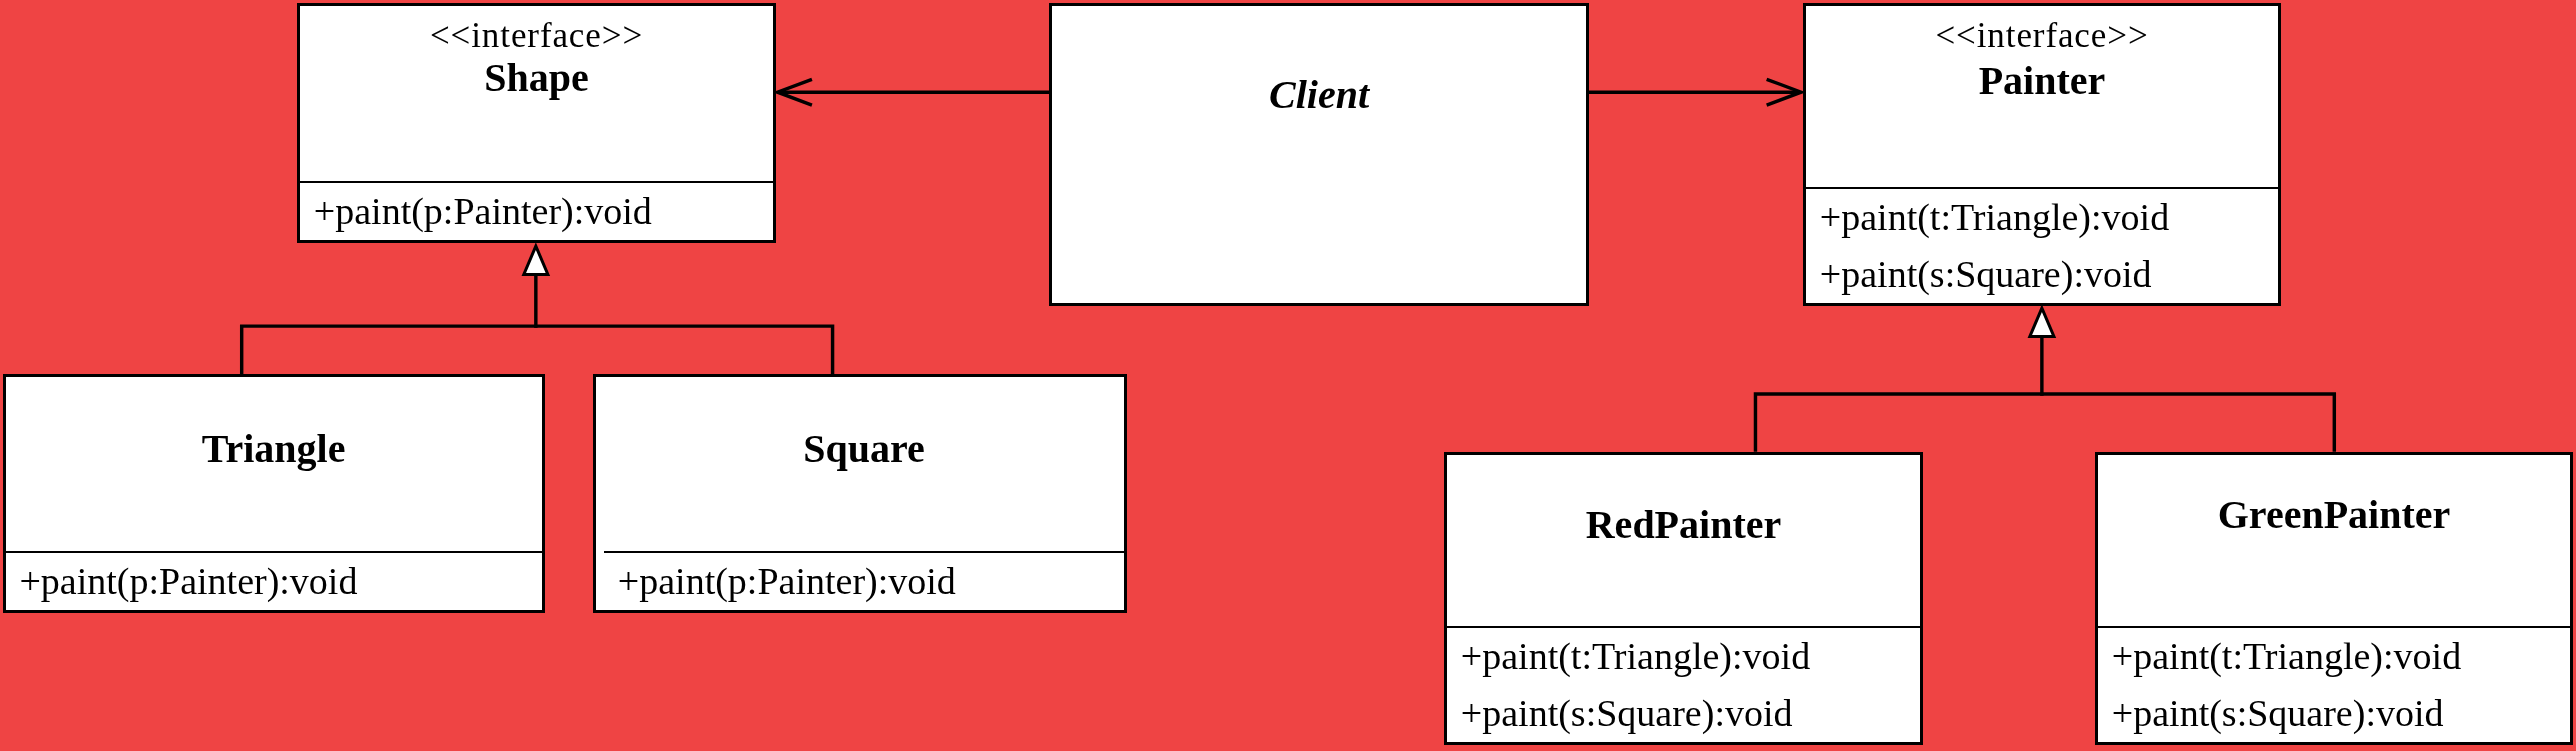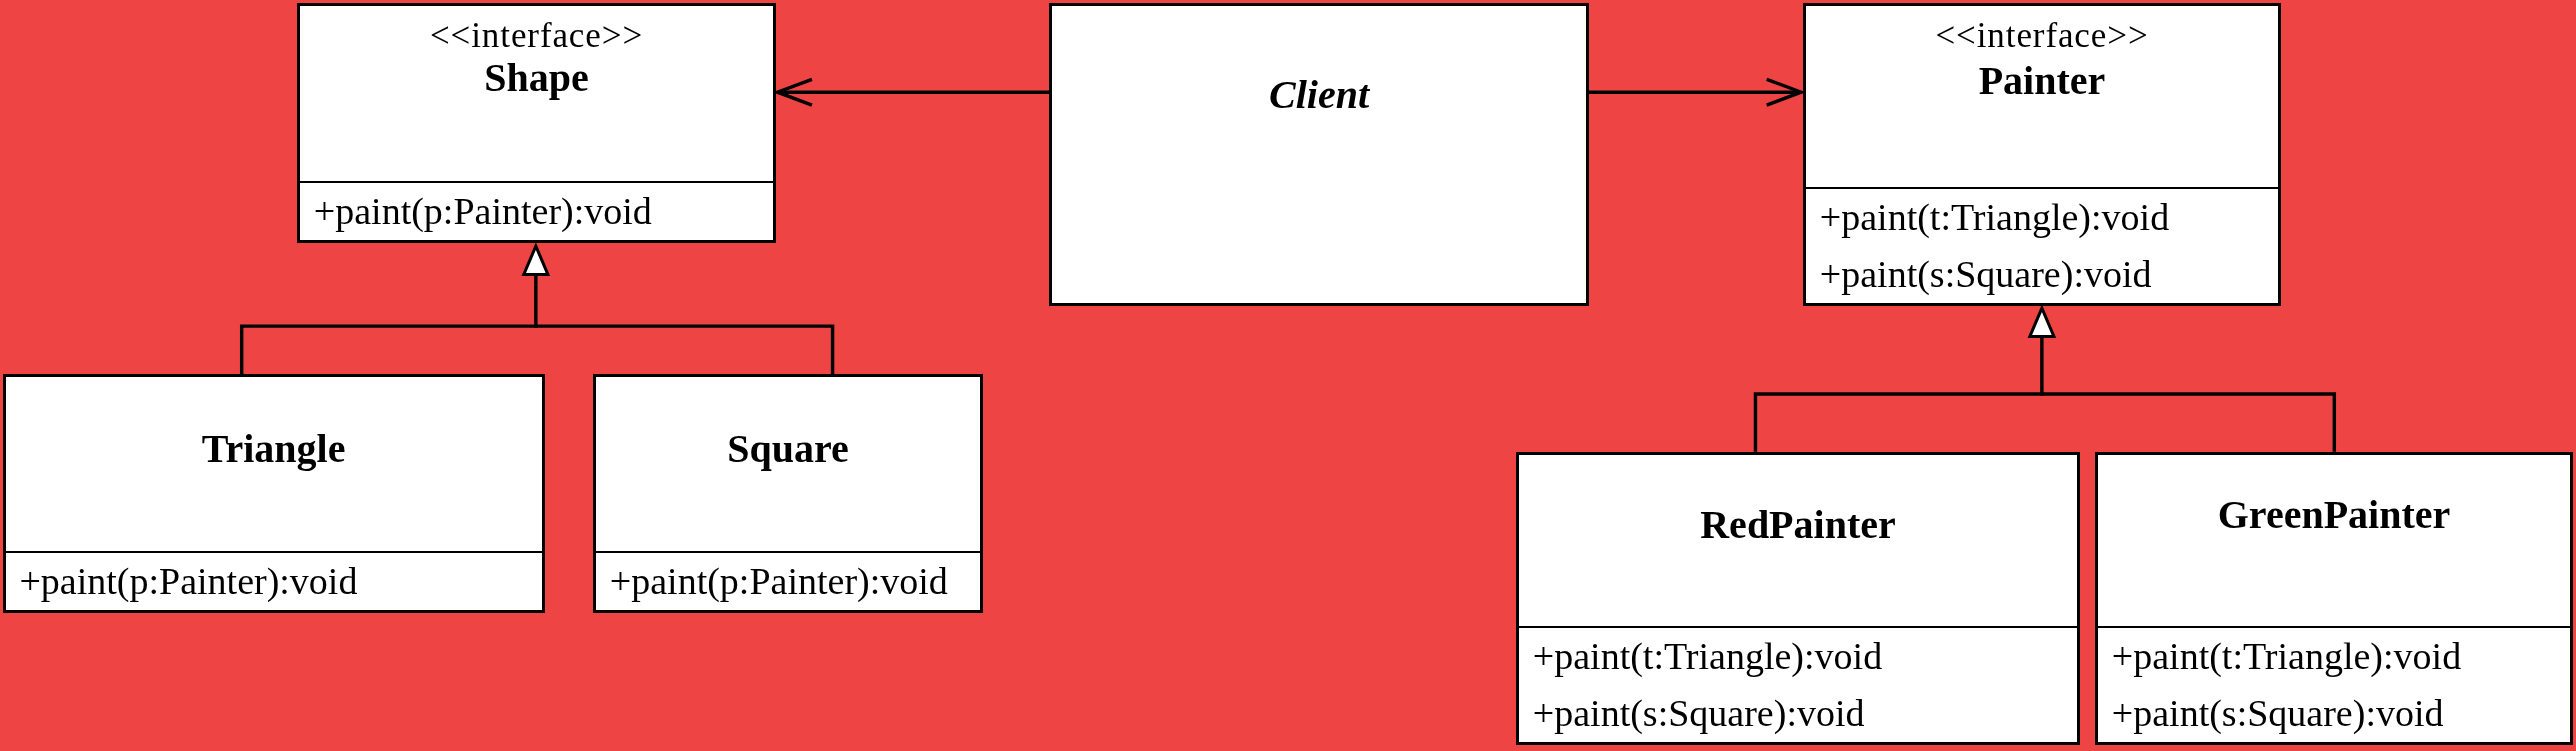--- a/index.html
+++ b/index.html
@@ -118,30 +118,30 @@
 
   <div class="uml-class" style="left:2.6px; top:374px; width:542px; height:239px;">
     <div class="uml-title" style="height:179px">
       <div class="uml-name">Triangle</div>
     </div>
     <div class="uml-members">
       <div class="uml-member">+paint(p:Painter):void</div>
     </div>
   </div>
 
-  <div class="uml-class" style="left:593px; top:374px; width:390px; height:239px;">
+  <div class="uml-class" style="left:593px; top:374px; width:534px; height:239px;padding-left:8px;">
     <div class="uml-title" style="height:179px">
       <div class="uml-name">Square</div>
     </div>
     <div class="uml-members">
       <div class="uml-member">+paint(p:Painter):void</div>
     </div>
   </div>
 
-  <div class="uml-class" style="left:1516px; top:452px; width:564px; height:293px;">
+  <div class="uml-class" style="left:1444px; top:452px; width:479px; height:293px;">
     <div class="uml-title" style="height:176px">
       <div class="uml-name">RedPainter</div>
     </div>
     <div class="uml-members">
       <div class="uml-member">+paint(t:Triangle):void</div>
       <div class="uml-member">+paint(s:Square):void</div>
     </div>
   </div>
 
   <div class="uml-class" style="left:2095px; top:452px; width:478px; height:293px;gap:21px;">

